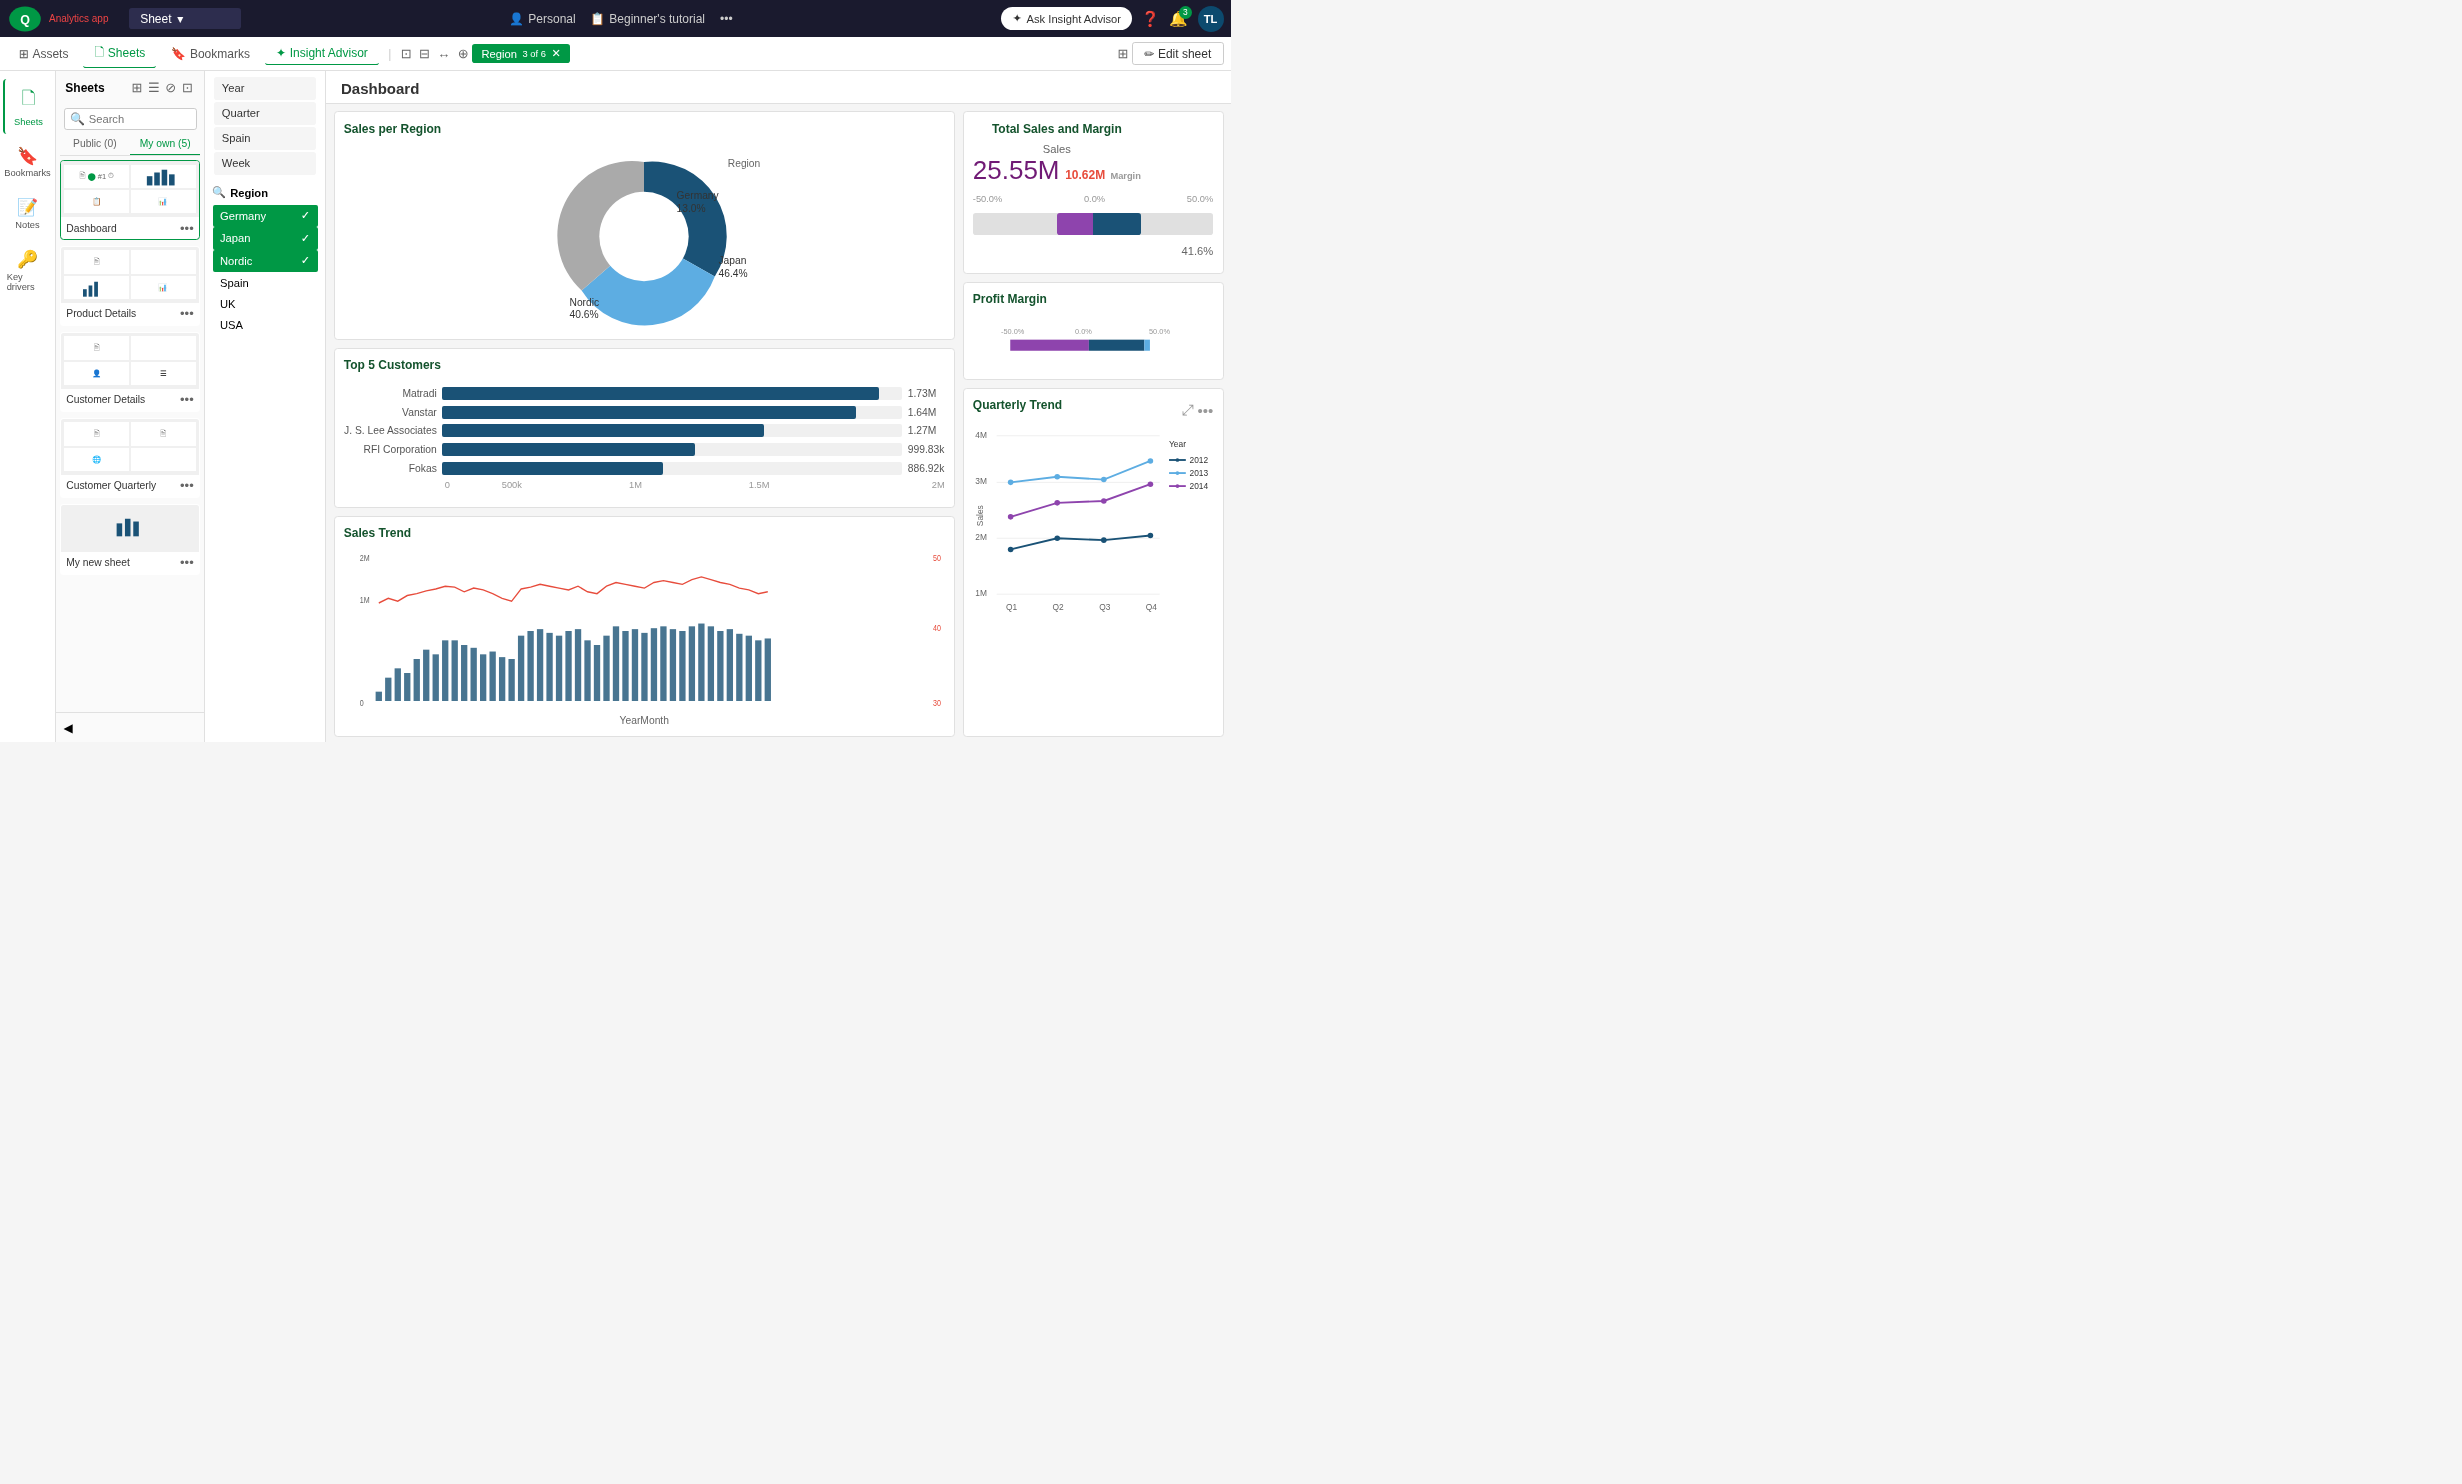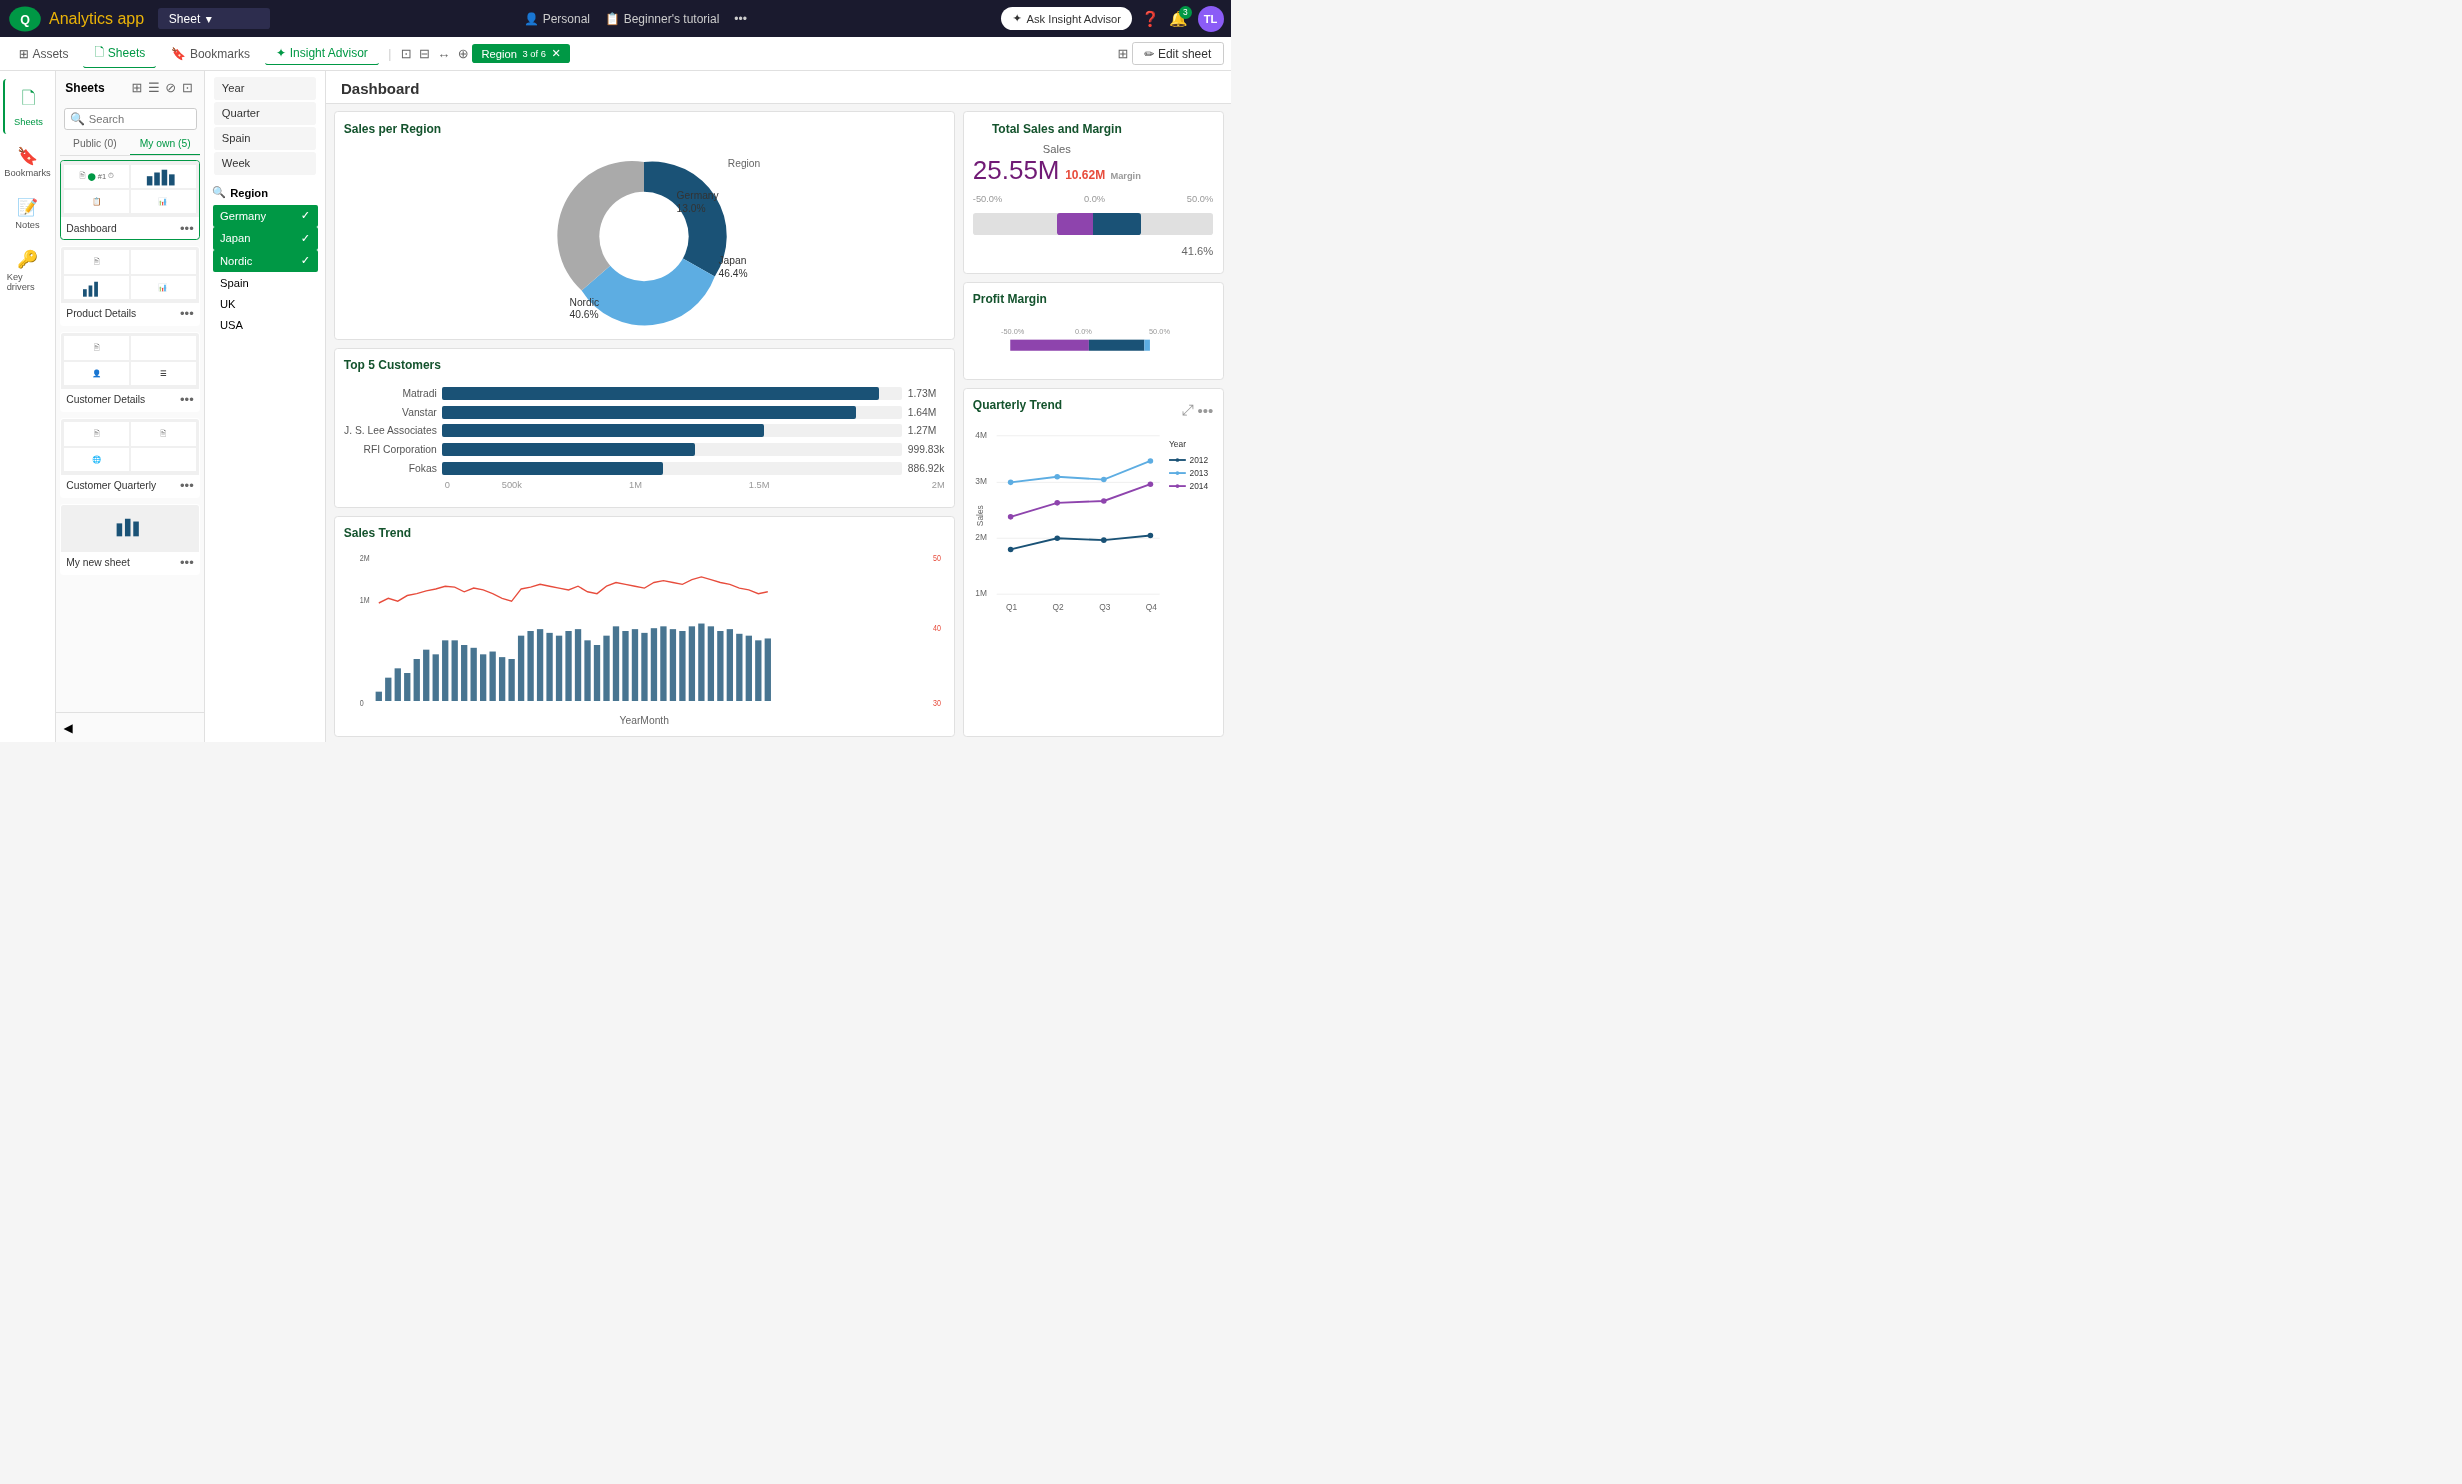--- a/index.html
+++ b/index.html
@@ -2,29 +2,29 @@
 <html style="font-size:15px"><head>
   <meta charset="utf-8">
   <style>
     * { box-sizing: border-box; margin: 0; padding: 0; }
     body { font-family: 'Source Sans Pro', Arial, sans-serif; font-size: 12px; background: #f5f5f5; overflow: hidden; width: 1231px; height: 742px; transform-origin: top left; }
     
     
     .topbar { display: flex; align-items: center; height: 37px; background: #1a1a2e; padding: 0 7.5px; gap: 7.5px; }
     .topbar-logo { color: #fff; font-size: 20.5px; font-weight: bold; display: flex; align-items: center; gap: 5.6px; }
     .topbar-logo svg { width: 34px; height: 26px; }
-    .app-name { color: #eab308; font-size: 16px; margin-right: 6px; }
+    .app-name { color: #ef4444; font-size: 10px; margin-right: 13px; }
     .sheet-dropdown { background: #2d2d4e; border: none; color: #fff; padding: 3.7px 11.2px; border-radius: 2.8px; font-size: 12px; display: flex; align-items: center; gap: 5.6px; cursor: pointer; min-width: 112px; }
     .topbar-center { flex: 1; display: flex; align-items: center; justify-content: center; gap: 15px; }
     .topbar-personal { color: #ccc; font-size: 12px; display: flex; align-items: center; gap: 3.7px; }
     .topbar-tutorial { color: #ccc; font-size: 12px; display: flex; align-items: center; gap: 3.7px; }
     .topbar-right { display: flex; align-items: center; gap: 9.3px; }
     .insight-btn { background: #fff; border: none; padding: 4.7px 11.2px; border-radius: 18.7px; font-size: 11.2px; cursor: pointer; display: flex; align-items: center; gap: 4.7px; color: #333; }
     .topbar-icon { color: #ccc; font-size: 15px; cursor: pointer; }
-    .avatar { width: 26px; height: 26px; border-radius: 50%; background: #8b5cf6; color: #fff; display: flex; align-items: center; justify-content: center; font-size: 11.2px; font-weight: bold; }
+    .avatar { width: 26px; height: 26px; border-radius: 50%; background: #0c4a6e; color: #fff; display: flex; align-items: center; justify-content: center; font-size: 11.2px; font-weight: bold; }
     .notification-badge { position: relative; }
     .badge { position: absolute; top: -3.7px; right: -3.7px; background: #009845; color: #fff; border-radius: 50%; width: 13px; height: 13px; font-size: 8.4px; display: flex; align-items: center; justify-content: center; }
 
     
     .subtoolbar { display: flex; align-items: center; height: 34px; background: #fff; border-bottom: 0.9px solid #e0e0e0; padding: 0 7.5px; gap: 3.7px; }
     .subtoolbar-btn { padding: 3.7px 11.2px; border: none; background: none; cursor: pointer; font-size: 12px; color: #555; border-radius: 2.8px; display: flex; align-items: center; gap: 3.7px; }
     .subtoolbar-btn.active { border-bottom: 1.9px solid #009845; color: #009845; }
     .insight-tab { background: #fff; border-bottom: 1.9px solid #009845; color: #009845; }
     .spacer { flex: 1; }
     .edit-sheet-btn { padding: 3.7px 11.2px; border: 0.9px solid #ccc; background: #fff; cursor: pointer; font-size: 12px; color: #333; border-radius: 2.8px; display: flex; align-items: center; gap: 3.7px; }

